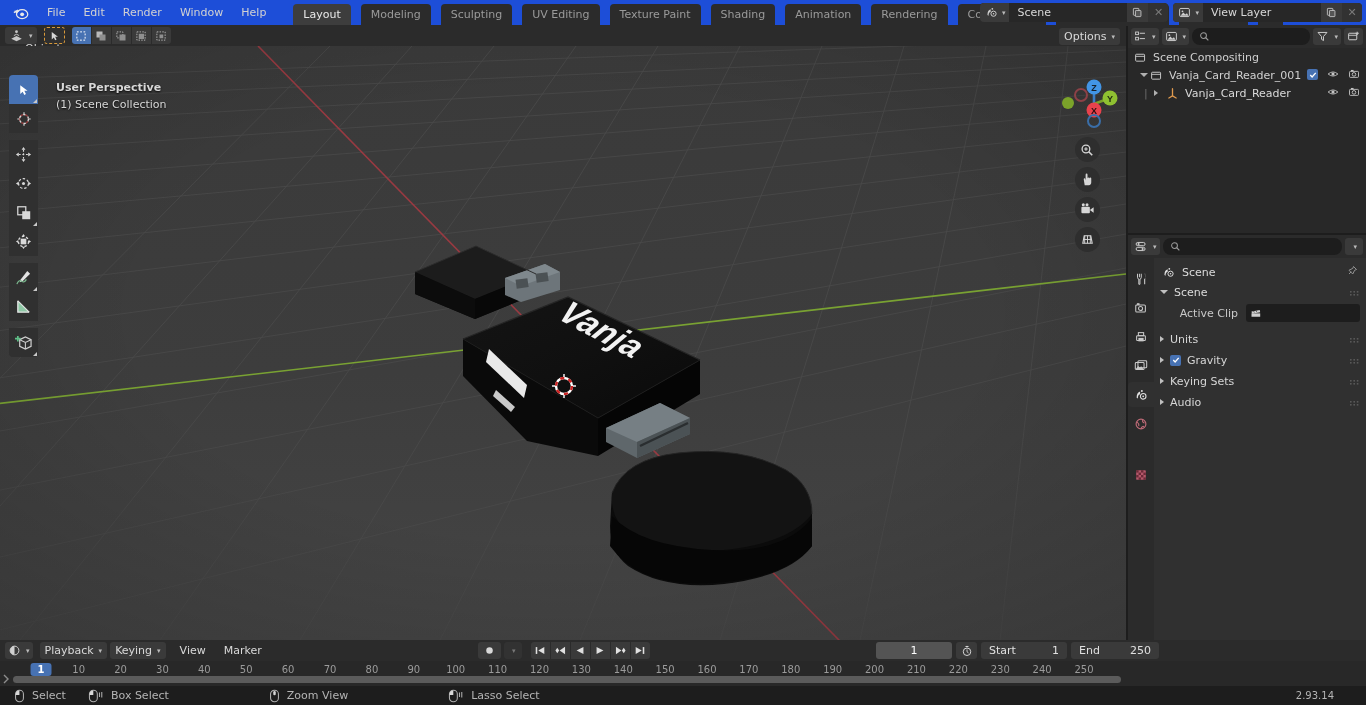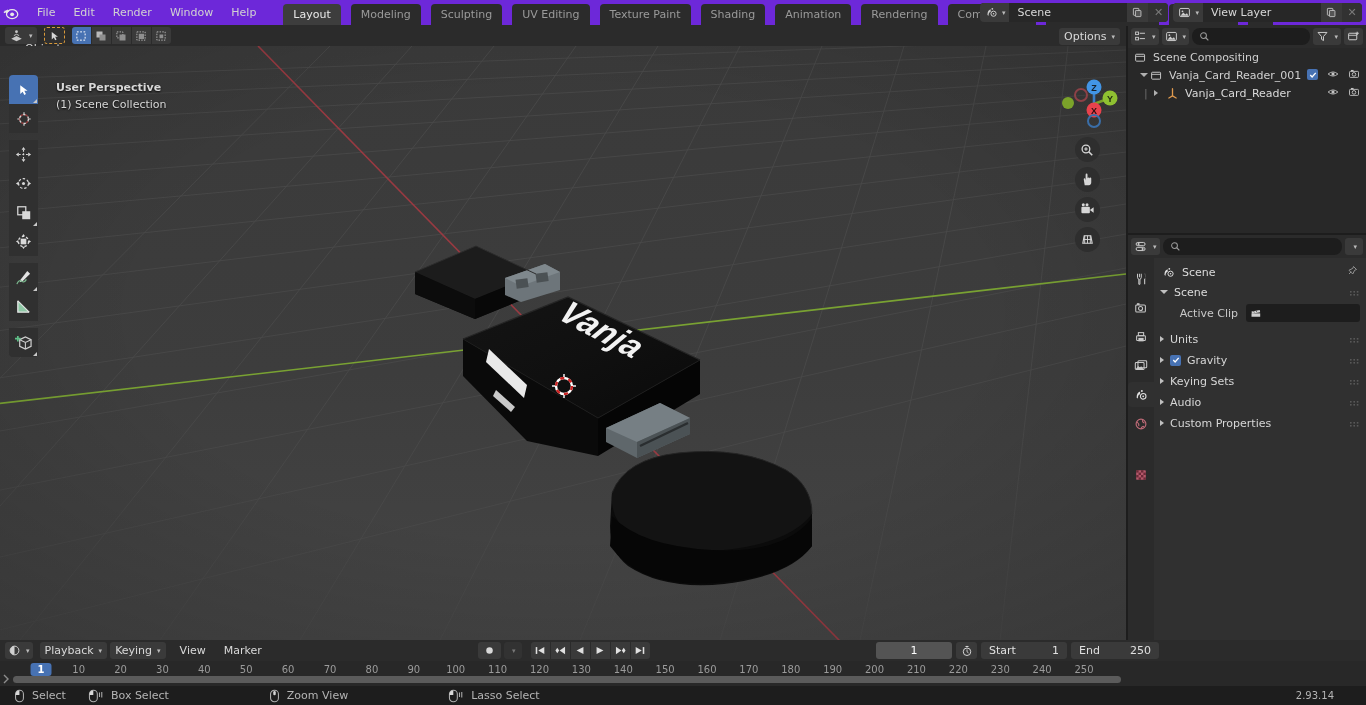--- a/index.html
+++ b/index.html
@@ -10,21 +10,21 @@
     font-size: 11px;
     color: #e5e5e5;
     overflow: hidden;
     -webkit-font-smoothing: antialiased;
   }
   #app { position: relative; width: 1366px; height: 705px; }
 
   
   .topbar {
     position: absolute; left:0; top:0; width:1366px; height:25px;
-    background:#6d28d9; display:flex; align-items:center; padding-left:0;
+    background:#1d4ed8; display:flex; align-items:center; padding-left:10px;
   }
   .blender-logo { width:22px; height:22px; display:flex; align-items:center; justify-content:center; margin-right:6px;}
   .menu-item { padding:3px 9px; font-size:11px; color:#d2d2d2; border-radius:3px; white-space:nowrap;}
   .wstabs { display:flex; align-items:flex-start; margin-left:18px; gap:10px; }
   .wstab {
     padding:4px 10px 5px; font-size:11px; color:#9a9a9a;
     background:#2b2b2b; border-radius:4px 4px 0 0; white-space:nowrap;
     position:relative; top:2px;
   }
   .wstab.active { background:#3d3d3d; color:#e8e8e8; }
@@ -886,34 +886,20 @@
                   <rect x="6.8" y="0" width="1.6" height="1.6"></rect>
                   <rect x="0" y="3" width="1.6" height="1.6"></rect>
                   <rect x="3.4" y="3" width="1.6" height="1.6"></rect>
                   <rect x="6.8" y="3" width="1.6" height="1.6"></rect>
                 </g>
               </svg></span>
           </div>
           <div class="acc-row">
             <span class="tri"></span>
             <span>Audio</span>
-            <span class="grip"><svg width="9" height="7" viewBox="0 0 9 7">
-                <g fill="#585858">
-                  <rect x="0" y="0" width="1.6" height="1.6"></rect>
-                  <rect x="3.4" y="0" width="1.6" height="1.6"></rect>
-                  <rect x="6.8" y="0" width="1.6" height="1.6"></rect>
-                  <rect x="0" y="3" width="1.6" height="1.6"></rect>
-                  <rect x="3.4" y="3" width="1.6" height="1.6"></rect>
-                  <rect x="6.8" y="3" width="1.6" height="1.6"></rect>
-                </g>
-              </svg></span>
-          </div>
-          <div class="acc-row">
-            <span class="tri"></span>
-            <span>Custom Properties</span>
             <span class="grip"><svg width="9" height="7" viewBox="0 0 9 7">
                 <g fill="#585858">
                   <rect x="0" y="0" width="1.6" height="1.6"></rect>
                   <rect x="3.4" y="0" width="1.6" height="1.6"></rect>
                   <rect x="6.8" y="0" width="1.6" height="1.6"></rect>
                   <rect x="0" y="3" width="1.6" height="1.6"></rect>
                   <rect x="3.4" y="3" width="1.6" height="1.6"></rect>
                   <rect x="6.8" y="3" width="1.6" height="1.6"></rect>
                 </g>
               </svg></span>

